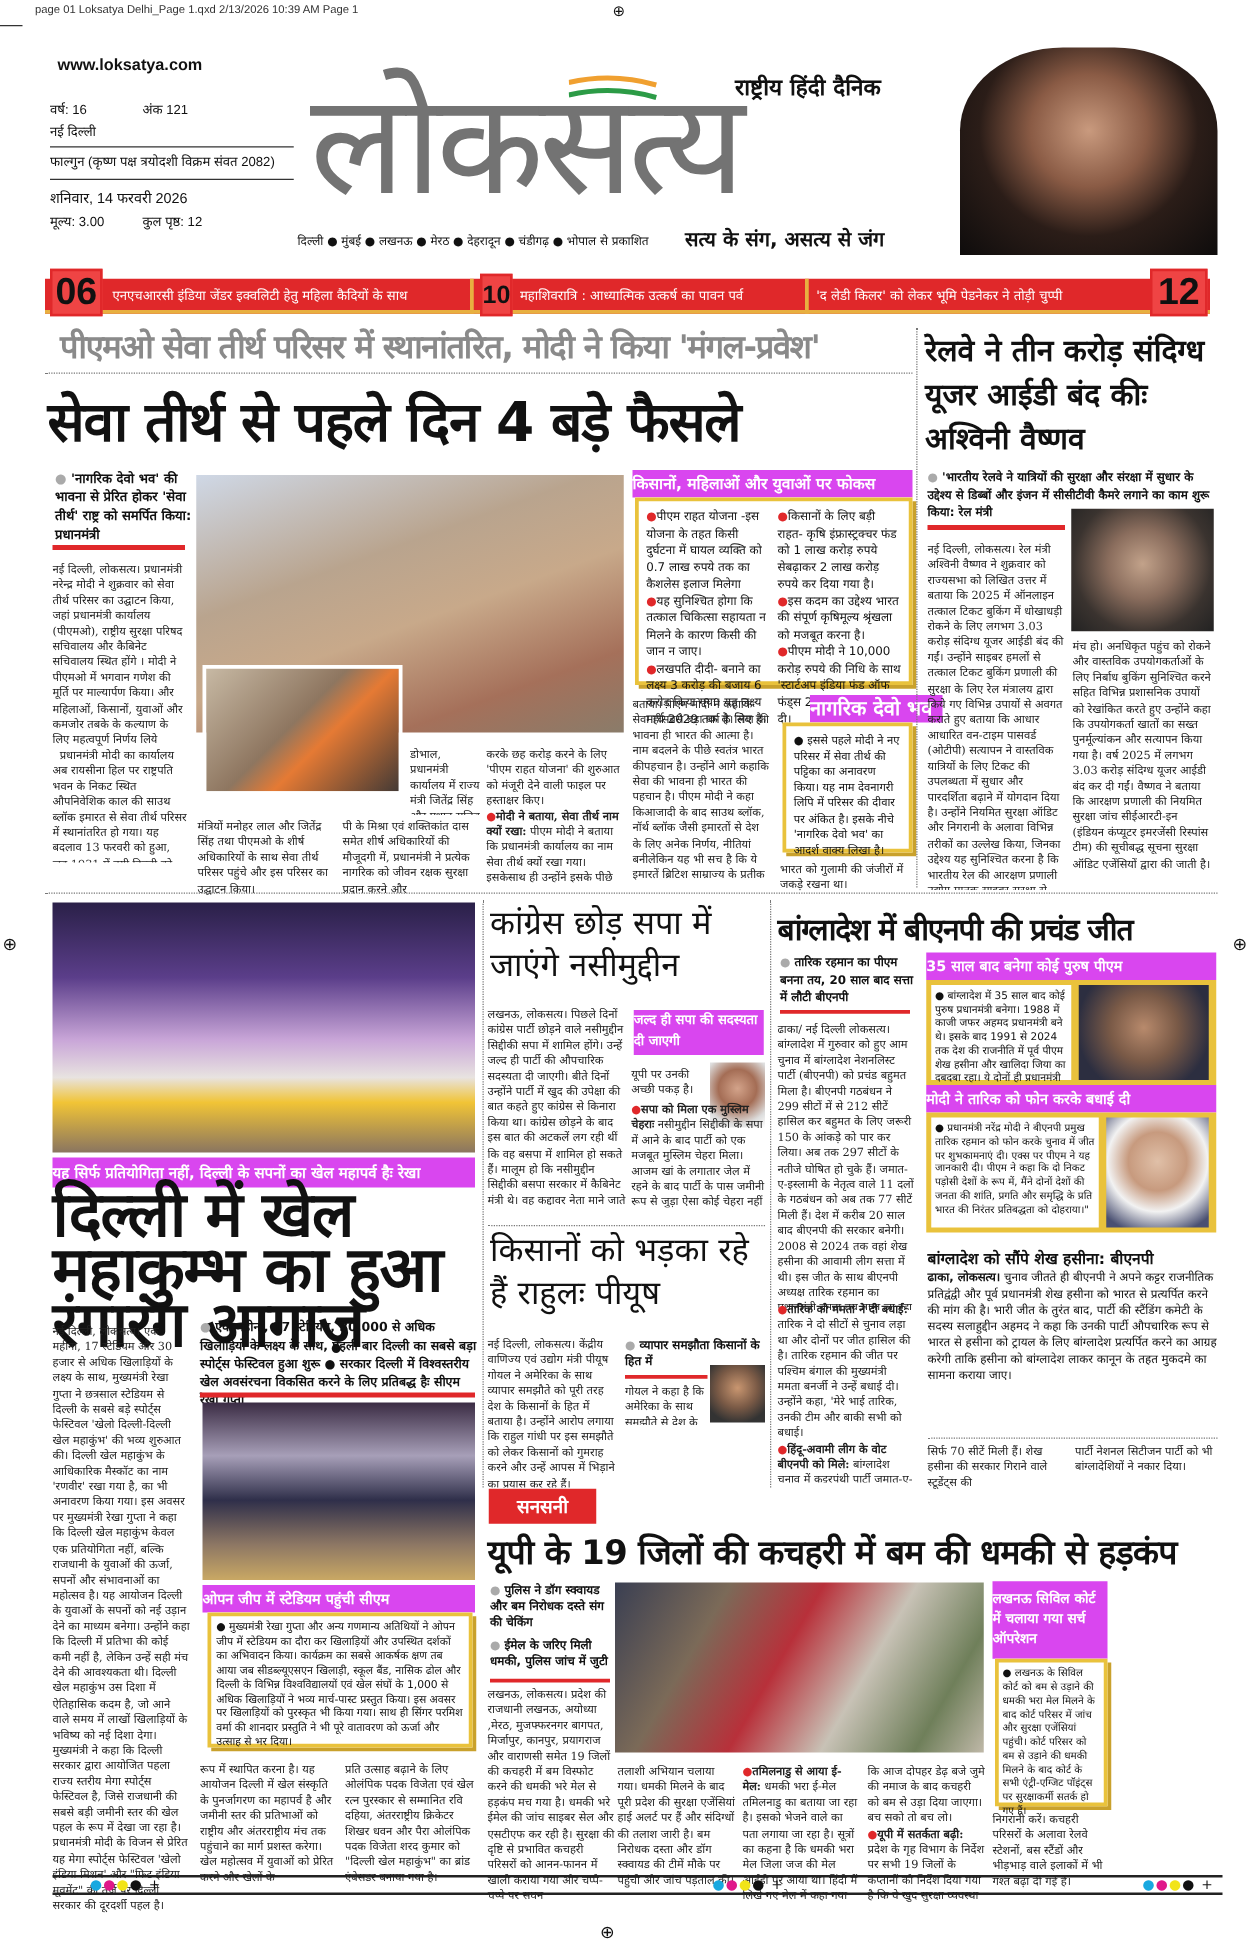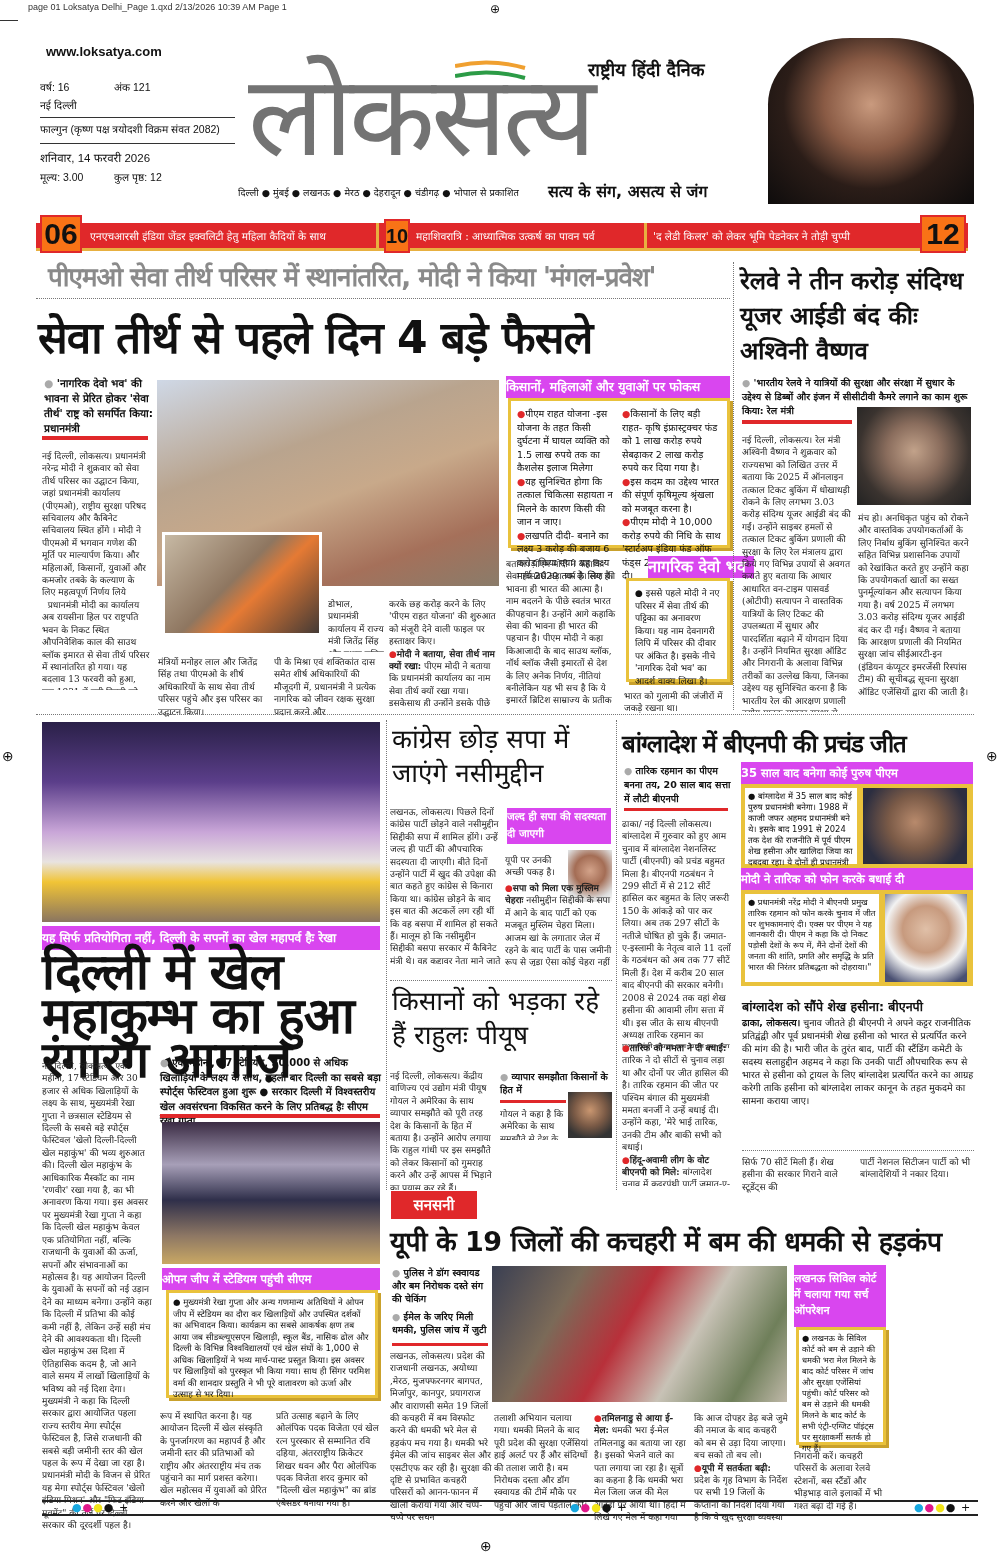--- a/index.html
+++ b/index.html
@@ -9,21 +9,21 @@
 .site{top:44px;left:46px;font-size:13px;font-weight:bold;font-family:"Liberation Sans",sans-serif}
 .meta{left:40px;font-size:10.5px;font-family:"Liberation Sans",sans-serif}
 .hr{position:absolute;height:1px;background:#333}
 .masthead{top:52px;left:248px;width:482px;height:128px;font-size:112px;font-weight:400;line-height:128px;letter-spacing:-4px;font-family:"DejaVu Sans",sans-serif;color:#737373}
 .tricolor{top:60px;left:455px;width:75px;height:24px}
 .tagline1{top:57px;left:588px;font-size:18px;font-weight:bold}
 .cities{top:186px;left:238px;font-size:9.5px}
 .tagline2{top:180px;left:548px;font-size:16px;font-weight:bold}
 .cover{top:38px;left:768px;width:206px;height:166px;background:radial-gradient(ellipse at 50% 40%,#c99a7e 0%,#8a5b45 32%,#2b1d18 60%,#0e0c0c 100%);border-radius:40% 40% 0 0}
 .strip{top:223px;left:36px;width:932px;height:28px;background:#e0282a;border-bottom:3px solid #e8b040}
-.strip .num{position:absolute;top:-8px;background:#f97316;color:#111;font-weight:900;font-family:"Liberation Sans",sans-serif;border:2px solid #e0282a;text-align:center;line-height:34px}
+.strip .num{position:absolute;top:-8px;background:#ef4444;color:#111;font-weight:900;font-family:"Liberation Sans",sans-serif;border:2px solid #e0282a;text-align:center;line-height:34px}
 .strip .txt{position:absolute;top:6px;color:#fff;font-size:10.5px;font-weight:normal}
 .kicker{top:258px;left:48px;font-size:26px;font-weight:900;color:#8a8a8a;letter-spacing:-1px}
 .lead{top:306px;left:38px;font-size:44px;font-weight:900;letter-spacing:-1px;color:#111}
 .side-hd{top:264px;left:740px;width:235px;font-size:24px;font-weight:900;line-height:35px}
 .dotted-v{border-left:1px dotted #777}
 .dotted-h{border-top:1px dotted #777}
 .bullet{font-size:10.5px;font-weight:bold;line-height:15px}
 .bullet::before{content:"● ";color:#aaa}
 .redline{height:4px;background:#e0282a}
 .body{font-size:9px;line-height:12.4px;color:#222;font-family:"DejaVu Serif",serif}
@@ -89,21 +89,21 @@
 <div class="abs body" style="top:598px;left:328px;width:58px;height:54px;overflow:hidden">डोभाल, प्रधानमंत्री कार्यालय में राज्य मंत्री जितेंद्र सिंह और प्रधान सचिव</div>
 <div class="abs body" style="top:656px;left:158px;width:110px">मंत्रियों मनोहर लाल और जितेंद्र सिंह तथा पीएमओ के शीर्ष अधिकारियों के साथ सेवा तीर्थ परिसर पहुंचे और इस परिसर का उद्घाटन किया।</div>
 <div class="abs body" style="top:656px;left:274px;width:110px">पी के मिश्रा एवं शक्तिकांत दास समेत शीर्ष अधिकारियों की मौजूदगी में, प्रधानमंत्री ने प्रत्येक नागरिक को जीवन रक्षक सुरक्षा प्रदान करने और</div>
 <div class="abs body" style="top:598px;left:389px;width:110px;height:108px;overflow:hidden">
   <span>करके छह करोड़ करने के लिए 'पीएम राहत योजना' की शुरुआत को मंजूरी देने वाली फाइल पर हस्ताक्षर किए।</span><br><b class="red-dot">●</b><b>मोदी ने बताया, सेवा तीर्थ नाम क्यों रखा:</b> <span>पीएम मोदी ने बताया कि प्रधानमंत्री कार्यालय का नाम सेवा तीर्थ क्यों रखा गया। इसकेसाथ ही उन्होंने इसके पीछे के दर्शन और संकल्प के बारे में भी</span>
 </div>
 
 <div class="abs box-hd" style="top:376px;left:506px;width:224px;height:22px;font-size:12.5px;line-height:22px">किसानों, महिलाओं और युवाओं पर फोकस</div>
 <div class="abs box" style="top:398px;left:508px;width:222px;height:150px;display:flex;gap:6px">
   <div style="width:50%">
-    <p><span class="red-dot">●</span><span>पीएम राहत योजना -इस योजना के तहत किसी दुर्घटना में घायल व्यक्ति को 1.5 लाख रुपये तक का कैशलेस इलाज मिलेगा</span></p>
+    <p><span class="red-dot">●</span><span>पीएम राहत योजना -इस योजना के तहत किसी दुर्घटना में घायल व्यक्ति को 0.7 लाख रुपये तक का कैशलेस इलाज मिलेगा</span></p>
     <p><span class="red-dot">●</span><span>यह सुनिश्चित होगा कि तत्काल चिकित्सा सहायता न मिलने के कारण किसी की जान न जाए।</span></p>
     <p><span class="red-dot">●</span><span>लखपति दीदी- बनाने का लक्ष्य 3 करोड़ की बजाय 6 करोड़ किया गया। यह लक्ष्य मार्च 2029 तक के लिए है।</span></p>
   </div>
   <div style="width:50%">
     <p><span class="red-dot">●</span><span>किसानों के लिए बड़ी राहत- कृषि इंफ्रास्ट्रक्चर फंड को 1 लाख करोड़ रुपये सेबढ़ाकर 2 लाख करोड़ रुपये कर दिया गया है।</span></p>
     <p><span class="red-dot">●</span><span>इस कदम का उद्देश्य भारत की संपूर्ण कृषिमूल्य श्रृंखला को मजबूत करना है।</span></p>
     <p><span class="red-dot">●</span><span>पीएम मोदी ने 10,000 करोड़ रुपये की निधि के साथ 'स्टार्टअप इंडिया फंड ऑफ फंड्स 2.0' को भी मंजूरी दी।</span></p>
   </div>
 </div>
 <div class="abs body" style="top:558px;left:506px;width:110px;height:146px;overflow:hidden">बताया। पीएम मोदी ने कहाकि सेवा हीसबसे बड़ा धर्म है। सेवा की भावना ही भारत की आत्मा है। नाम बदलने के पीछे स्वतंत्र भारत कीपहचान है। उन्होंने आगे कहाकि सेवा की भावना ही भारत की पहचान है। पीएम मोदी ने कहा किआजादी के बाद साउथ ब्लॉक, नॉर्थ ब्लॉक जैसी इमारतों से देश के लिए अनेक निर्णय, नीतियां बनीलेकिन यह भी सच है कि ये इमारतें ब्रिटिश साम्राज्य के प्रतीक के तौर पर बनाई गई थीं। इन इमारतों कोबनाने का मकसद</div>

